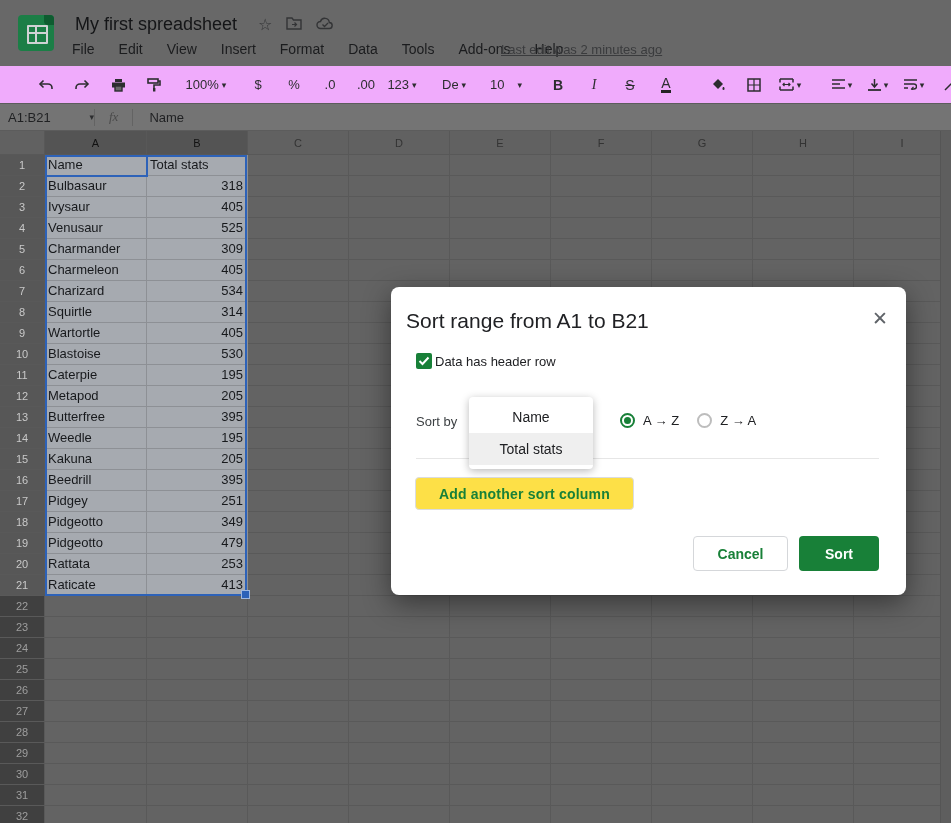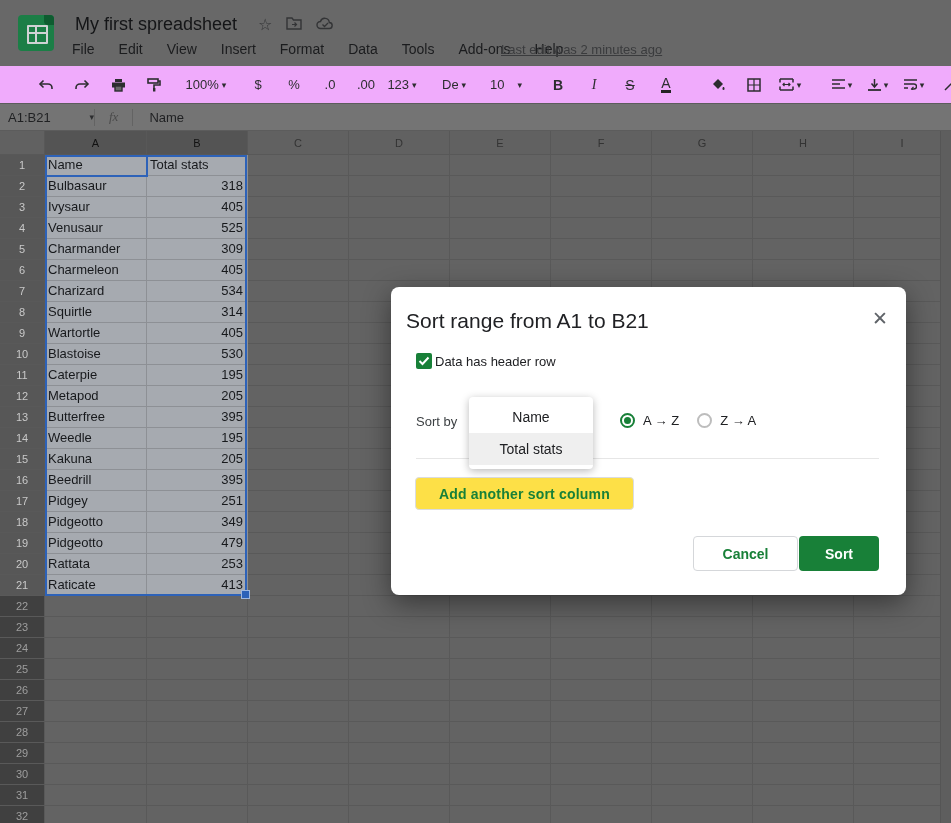--- a/index.html
+++ b/index.html
@@ -77,21 +77,21 @@
   .dd-item.hover{background:#efefef;}
   .radio-row{position:absolute;left:229px;top:126px;display:flex;align-items:center;gap:18px;font-size:13px;color:#202124;}
   .radio{width:15px;height:15px;border-radius:50%;box-sizing:border-box;margin-right:8px;}
   .radio.on{border:2px solid #188038;display:flex;align-items:center;justify-content:center;}
   .radio.on i{width:7px;height:7px;border-radius:50%;background:#188038;}
   .radio.off{border:2px solid #bdbdbd;}
   .radio-opt{display:flex;align-items:center;}
   .add-btn{position:absolute;left:24px;top:190px;width:219px;height:33px;border:1px solid #dadce0;border-radius:4px;
     background:#fde047;color:#188038;font-size:14px;font-weight:bold;display:flex;align-items:center;justify-content:center;
     letter-spacing:.2px;cursor:pointer;box-sizing:border-box;}
-  .cancel-btn{position:absolute;left:302px;top:249px;width:105px;height:35px;border:1px solid #d5d7da;border-radius:4px;
+  .cancel-btn{position:absolute;left:302px;top:249px;width:95px;height:35px;border:1px solid #d5d7da;border-radius:4px;
     background:#fff;color:#188038;font-size:14px;font-weight:bold;display:flex;align-items:center;justify-content:center;cursor:pointer;box-sizing:border-box;}
   .sort-btn{position:absolute;left:408px;top:249px;width:80px;height:35px;border-radius:4px;
     background:#188038;color:#fff;font-size:14px;font-weight:bold;display:flex;align-items:center;justify-content:center;cursor:pointer;}
 </style>
 </head>
 <body>
 
 <div class="topbar">
   <div class="logo">
     <div class="fold"></div>

